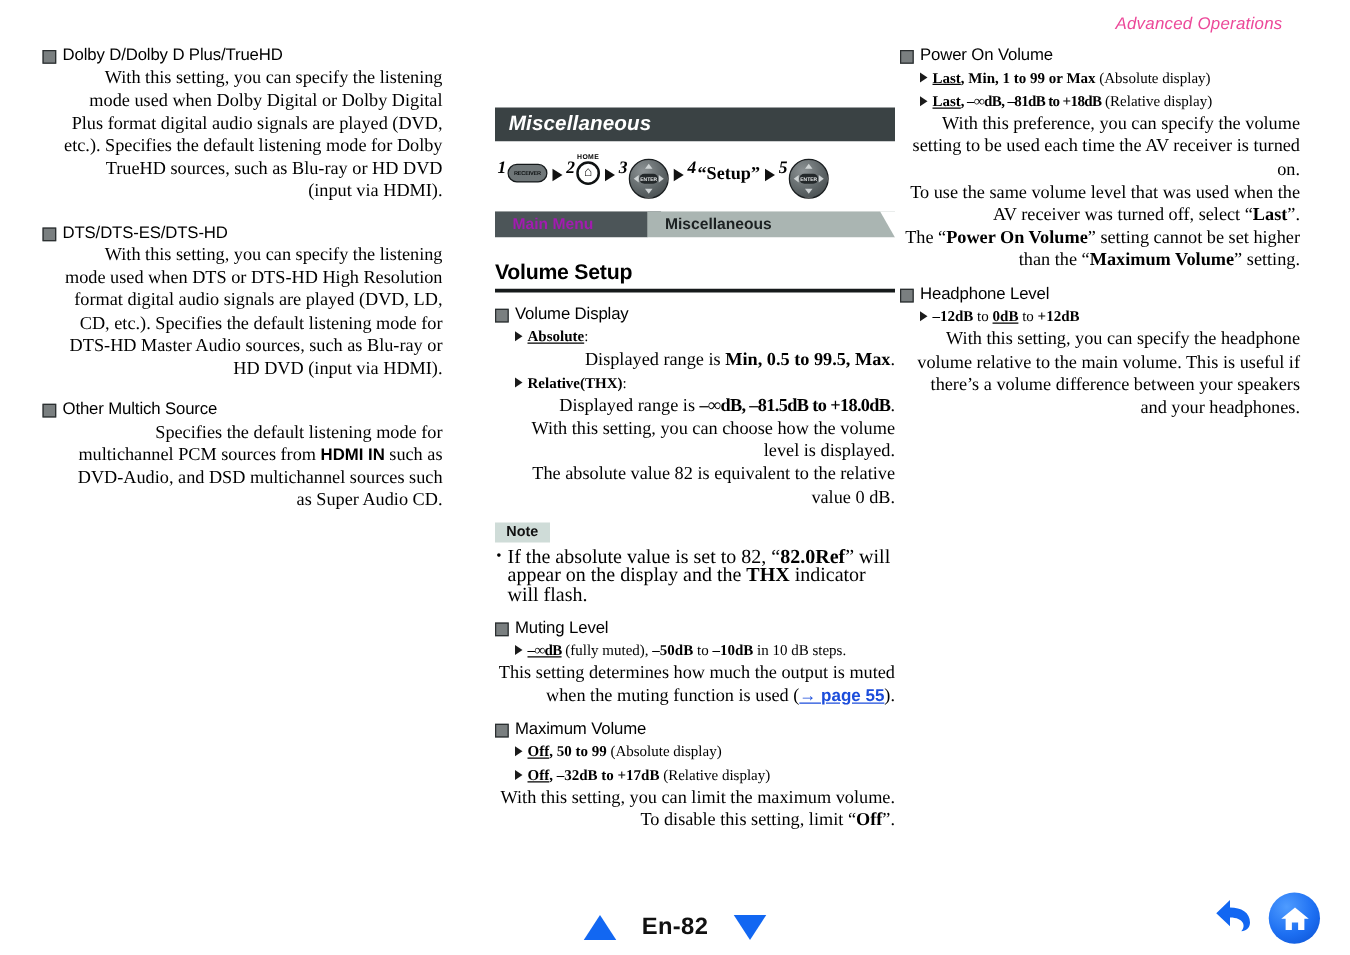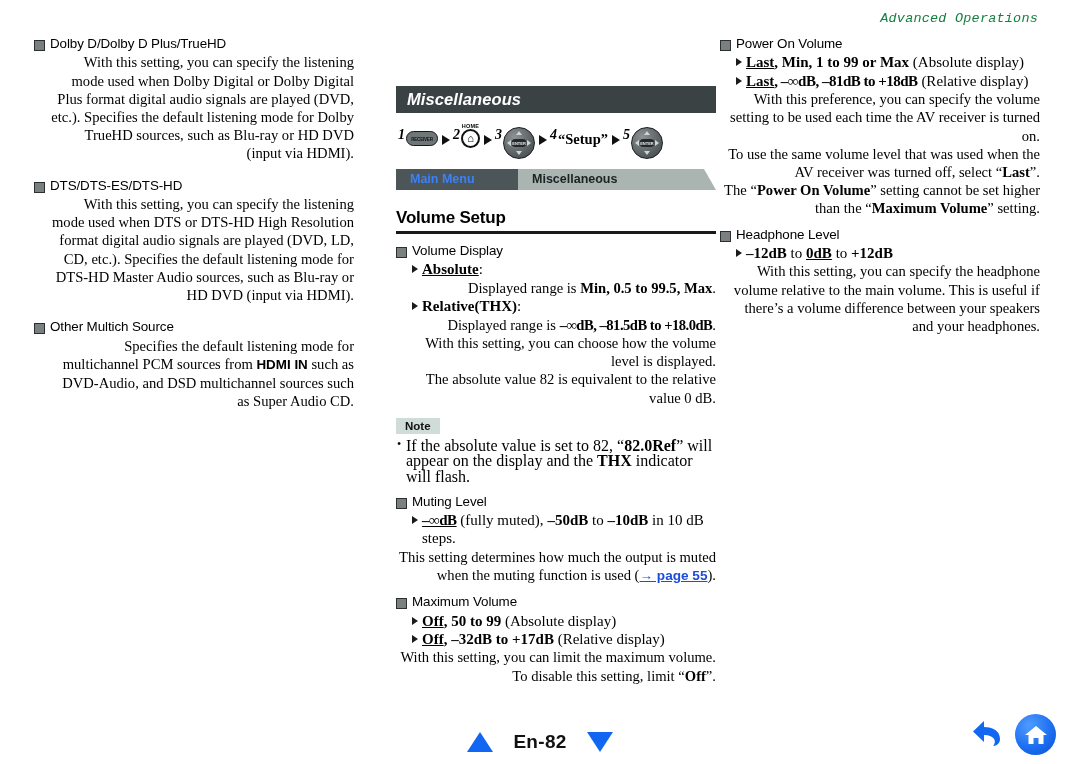--- a/index.html
+++ b/index.html
@@ -13,26 +13,26 @@
   }
   .page {
     position: relative;
     width: 1080px; height: 764px;
     background: #fff;
   }
 
   
   .running-head {
     position: absolute;
-    top: 11px; right: 42px;
-    font-family: Liberation Mono, monospace;
+    top: 11px; right: 54px;
+    font-family: Liberation Sans, sans-serif;
     font-style: italic;
     font-size: 13.5px;
     letter-spacing: .2px;
-    color: #15803d;
+    color: #ec4899;
   }
 
   
   .col {
     position: absolute;
     top: 36px;
     width: 320px;
   }
   .col-left   { left: 34px;  }
   .col-mid    { left: 396px; top: 38px; margin-top: 48px; }
@@ -68,21 +68,21 @@
     text-align: right;
     padding-left: 14px;
     text-indent: 0;
   }
   p.body.noind { padding-left: 0; }
   .gap-sm { height: 9px; }
   .gap-md { height: 15px; }
 
   
   .opt {
-    font-size: 15px;
+    font-size: 12px;
     line-height: 18.4px;
     padding-left: 26px;
     position: relative;
     margin: 0;
   }
   .opt::before {
     content: "";
     position: absolute;
     left: 16px; top: 5px;
     width: 0; height: 0;
@@ -240,21 +240,21 @@
     background: #aab5b2;
   }
   .crumb .seg2::after {
     content:""; position:absolute; right:0; top:0;
     border-right: 12px solid #ffffff;
     border-bottom: 21px solid transparent;
   }
   .crumb .t1 {
     position: absolute; left: 14px; top: 3px;
     font-family: "Liberation Sans", sans-serif;
-    font-weight: bold; font-size: 12.5px; color: #3b82f6;
+    font-weight: bold; font-size: 12.5px; color: #a21caf;
     z-index: 3;
   }
   .crumb .t2 {
     position: absolute; left: 136px; top: 3px;
     font-family: "Liberation Sans", sans-serif;
     font-weight: bold; font-size: 12.5px; color: #1c2122;
     z-index: 3;
   }
 
   

